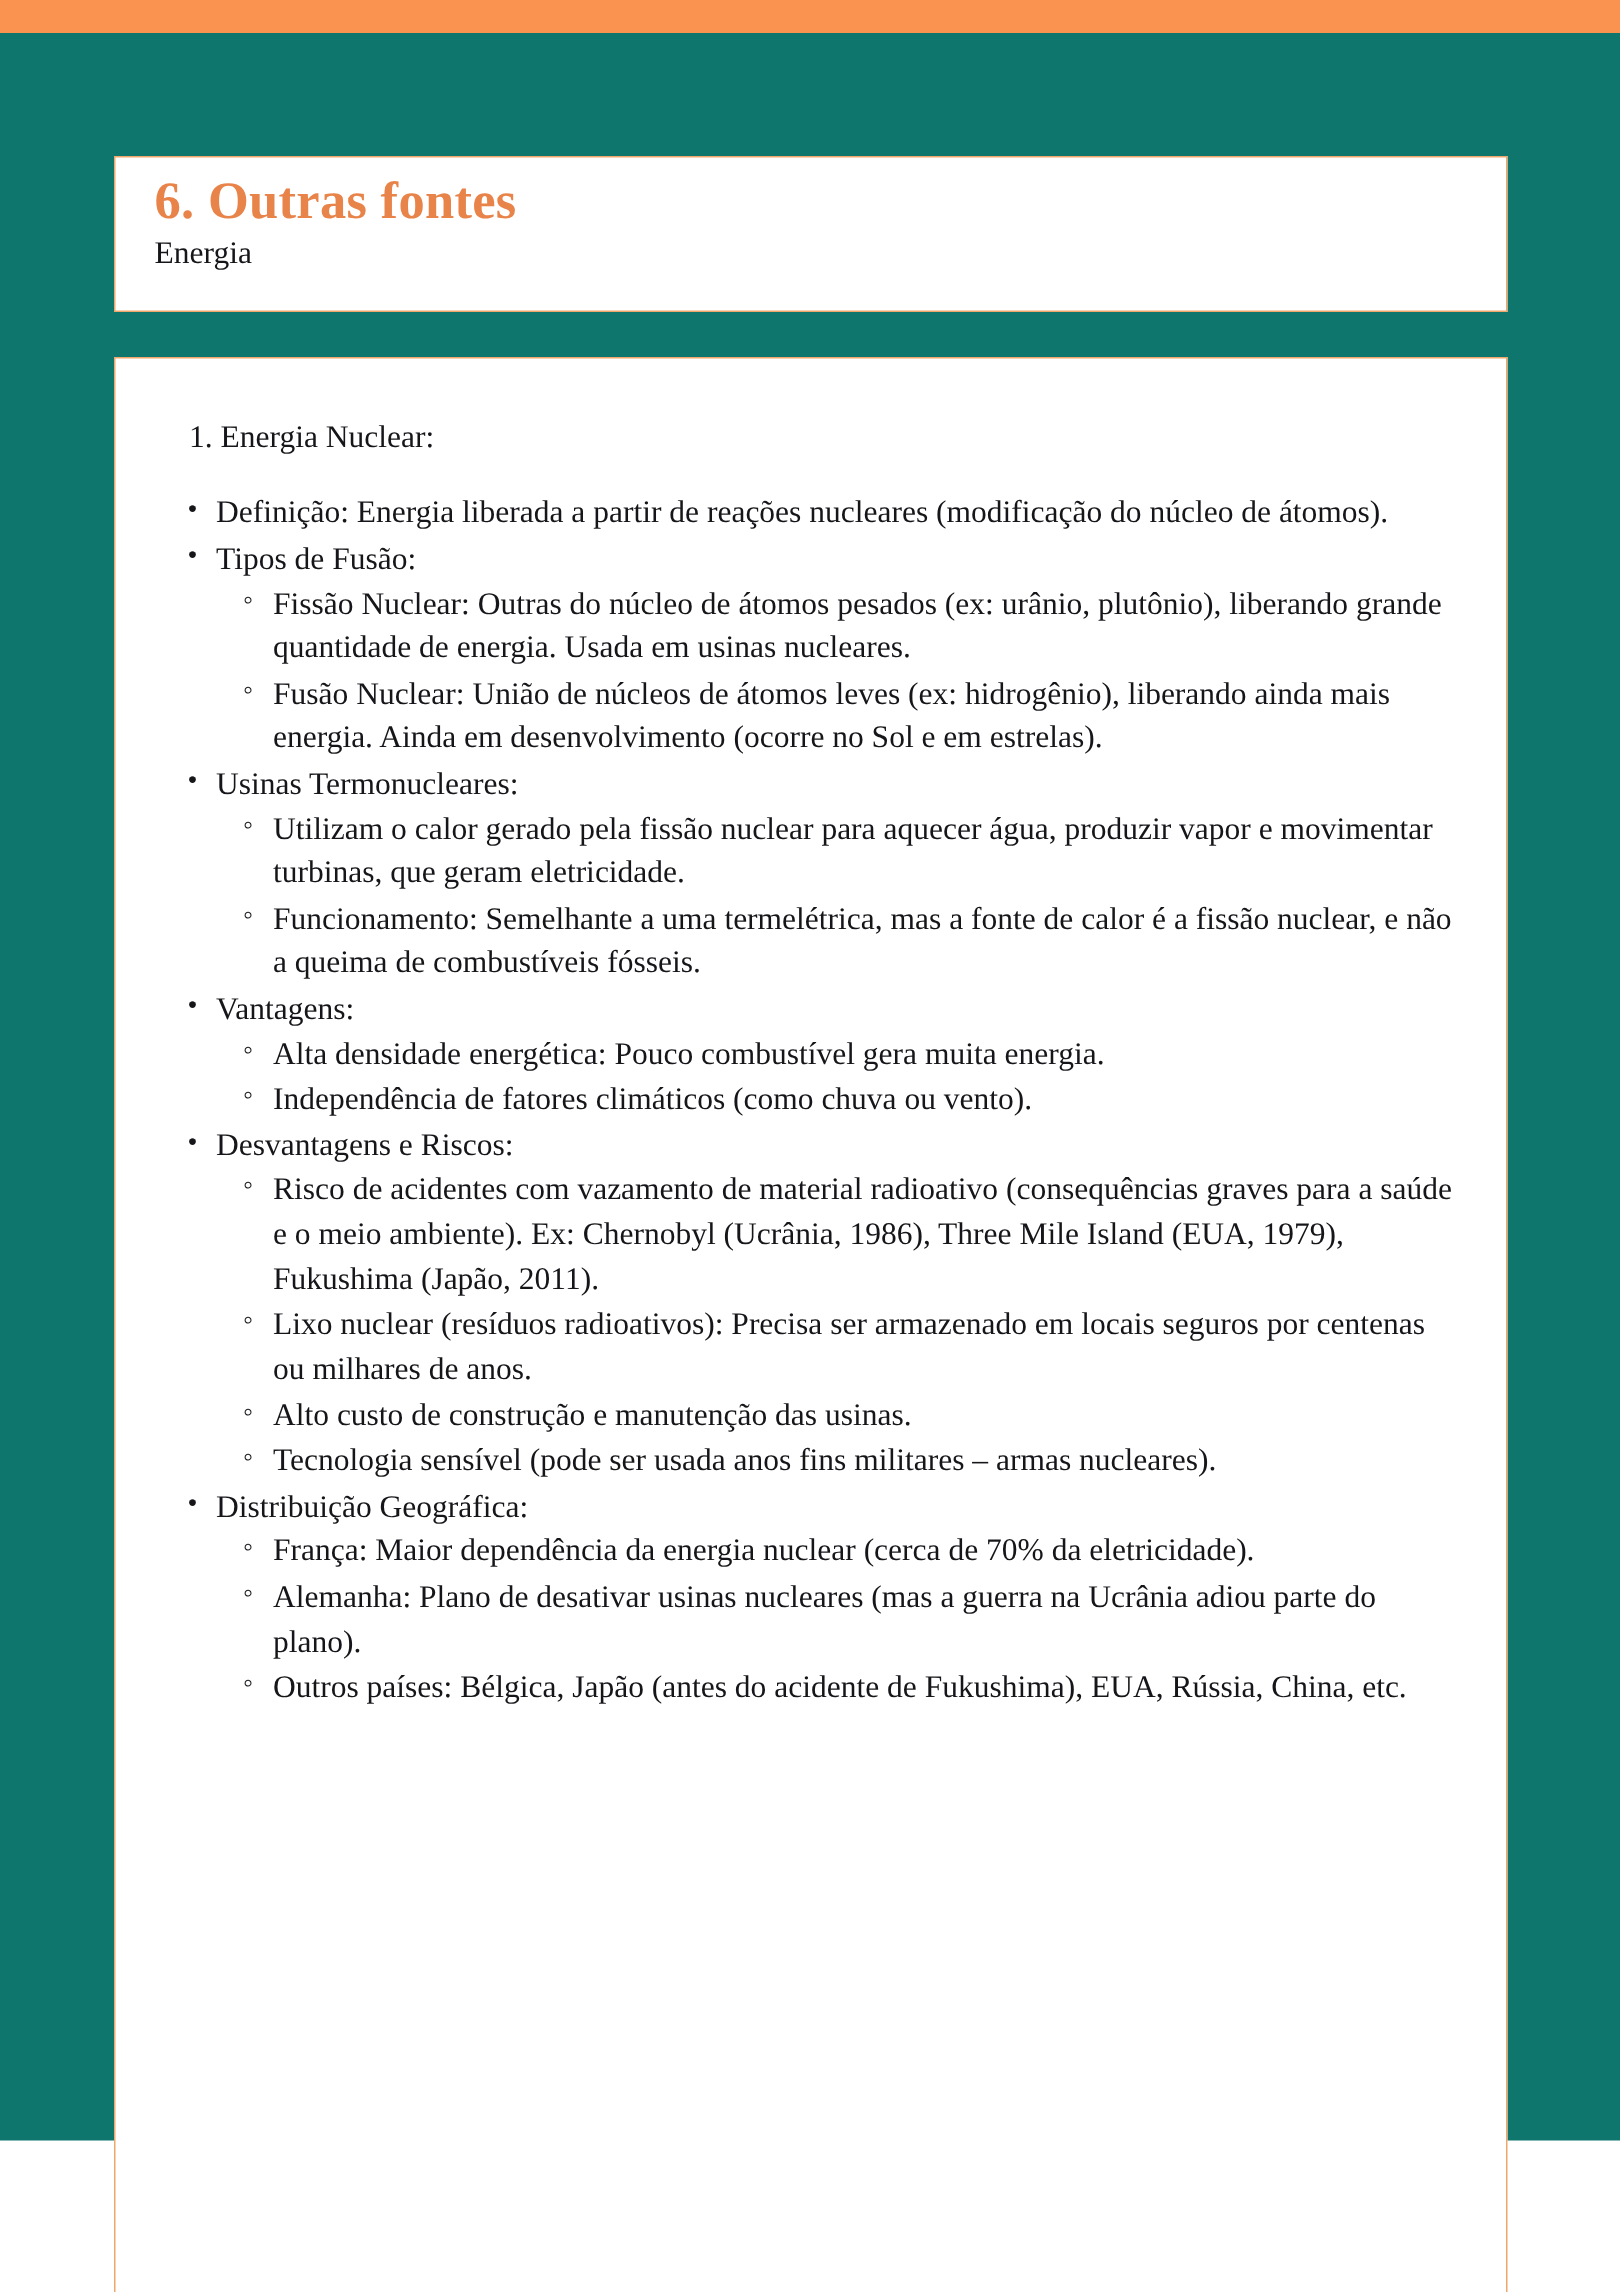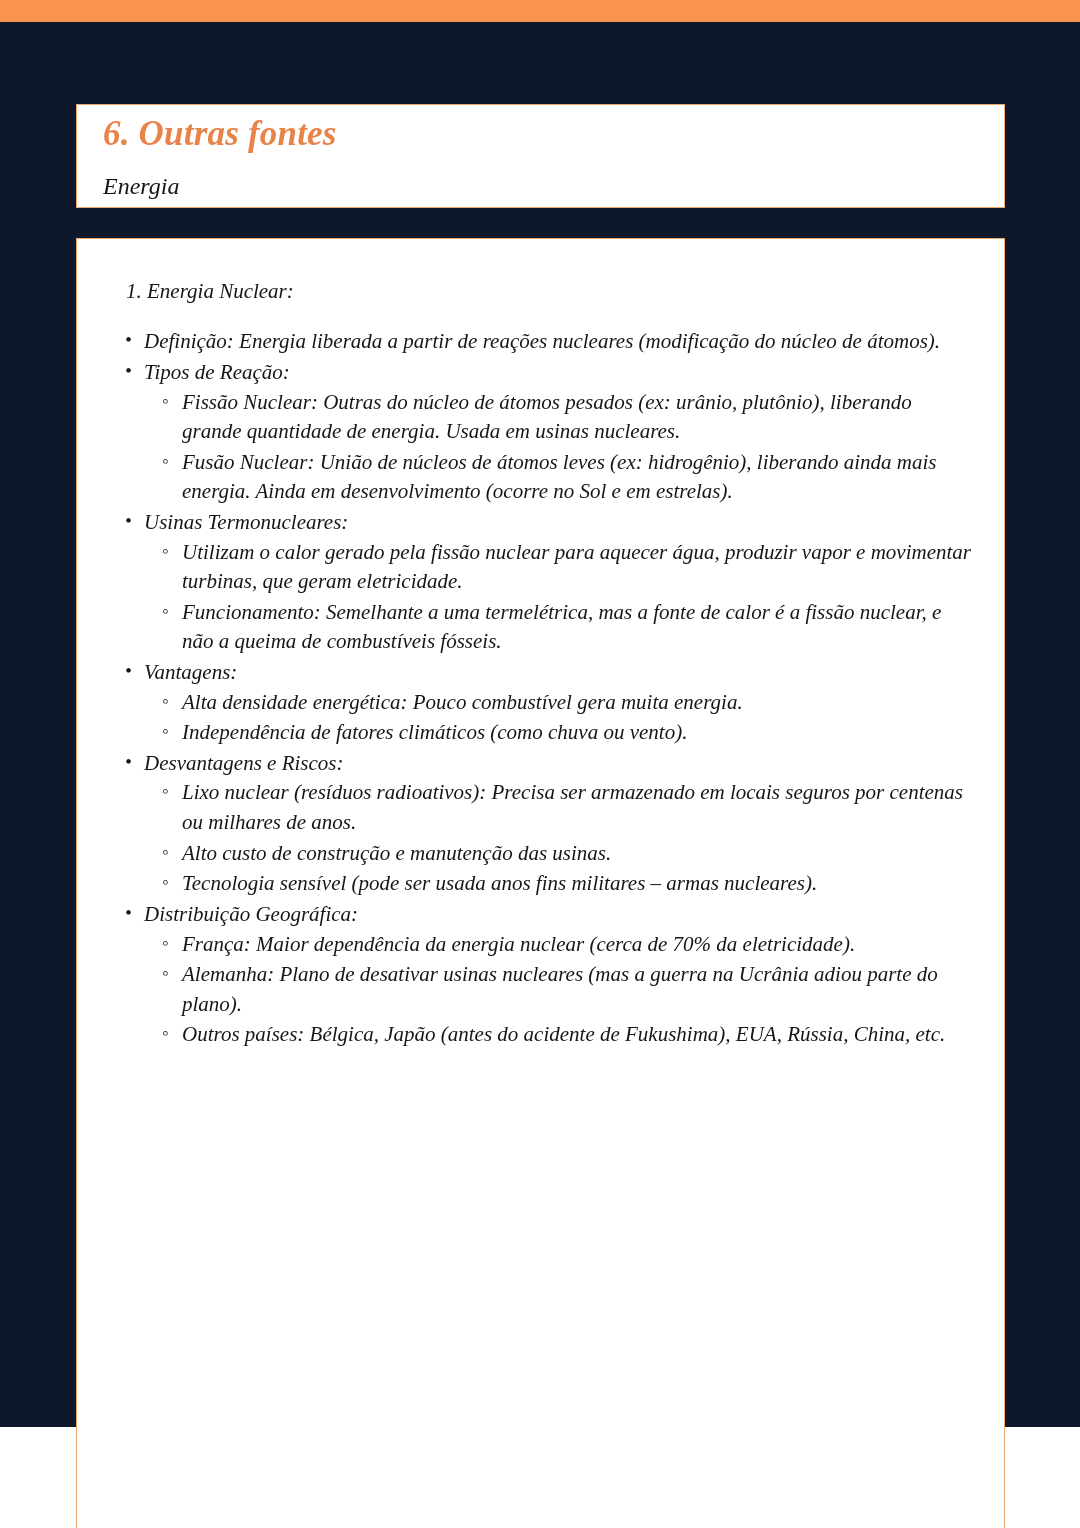--- a/index.html
+++ b/index.html
@@ -27,22 +27,21 @@
     background: #F9934F;
   }
 
   
   .page {
     position: absolute;
     top: 22px;
     left: 0;
     width: 1080px;
     height: 1405px;
-    background: #0f172a;
-    font-style: italic;
+    background: #0f766e;
   }
 
   
   .header-box {
     position: absolute;
     left: 76px;
     top: 82px;           
     width: 929px;        
     height: 104px;
     border: 1.5px solid #EFA76B;
@@ -56,24 +55,24 @@
     color: #E8834A;
     font-size: 35px;
     font-weight: bold;
     line-height: 1.08;
     letter-spacing: 0.2px;
     margin: 0;
     font-family: "Liberation Serif", "DejaVu Serif", serif;
   }
   .doc-subtitle {
     color: #16161a;
-    font-size: 24px;
+    font-size: 21px;
     font-weight: normal;
     line-height: 1.2;
-    margin: 19px 0 0 0;
+    margin: 3px 0 0 0;
     font-family: "Liberation Serif", "DejaVu Serif", serif;
   }
 
   
   .content-box {
     position: absolute;
     left: 76px;
     top: 216px;          
     width: 929px;
     height: 1320px;      
@@ -162,21 +161,21 @@
   <div class="content-box">
     <div class="content-inner">
 
       <div class="section-heading">1. Energia Nuclear:</div>
 
       <ul class="lvl1" id="bullet-root">
           <li class="b1">
             <span class="b1-text">Definição: Energia liberada a partir de reações nucleares (modificação do núcleo de átomos).</span>
           </li>
           <li class="b1">
-            <span class="b1-text">Tipos de Reação:</span>
+            <span class="b1-text">Tipos de Fusão:</span>
             <ul class="lvl2">
               <li class="b2">
                 <span class="b2-text">Fissão Nuclear: Outras do núcleo de átomos pesados (ex: urânio, plutônio), liberando grande quantidade de energia. Usada em usinas nucleares.</span>
               </li>
               <li class="b2">
                 <span class="b2-text">Fusão Nuclear: União de núcleos de átomos leves (ex: hidrogênio), liberando ainda mais energia. Ainda em desenvolvimento (ocorre no Sol e em estrelas).</span>
               </li>
             </ul>
           </li>
           <li class="b1">
@@ -197,20 +196,23 @@
                 <span class="b2-text">Alta densidade energética: Pouco combustível gera muita energia.</span>
               </li>
               <li class="b2">
                 <span class="b2-text">Independência de fatores climáticos (como chuva ou vento).</span>
               </li>
             </ul>
           </li>
           <li class="b1">
             <span class="b1-text">Desvantagens e Riscos:</span>
             <ul class="lvl2">
+              <li class="b2">
+                <span class="b2-text">Risco de acidentes com vazamento de material radioativo (consequências graves para a saúde e o meio ambiente). Ex: Chernobyl (Ucrânia, 1986), Three Mile Island (EUA, 1979), Fukushima (Japão, 2011).</span>
+              </li>
               <li class="b2">
                 <span class="b2-text">Lixo nuclear (resíduos radioativos): Precisa ser armazenado em locais seguros por centenas ou milhares de anos.</span>
               </li>
               <li class="b2">
                 <span class="b2-text">Alto custo de construção e manutenção das usinas.</span>
               </li>
               <li class="b2">
                 <span class="b2-text">Tecnologia sensível (pode ser usada anos fins militares – armas nucleares).</span>
               </li>
             </ul>

